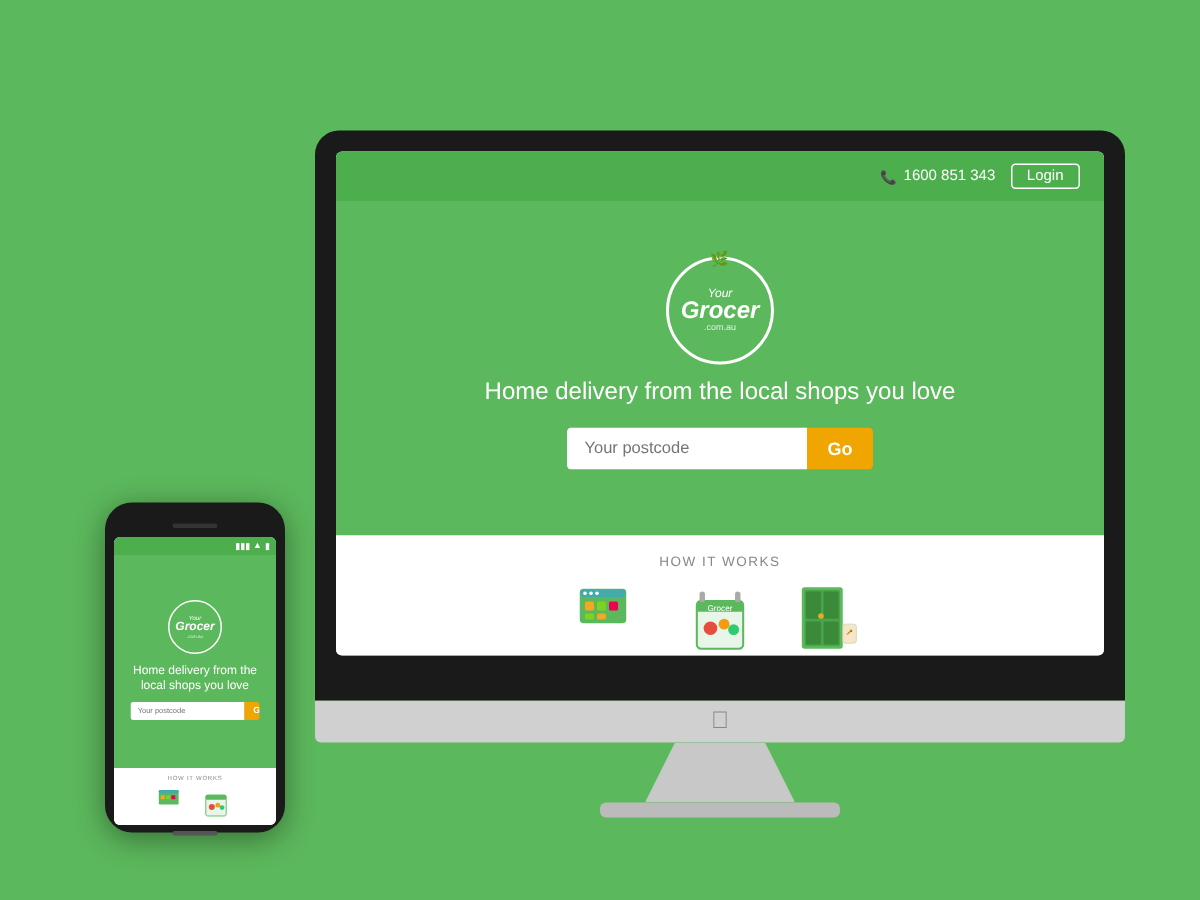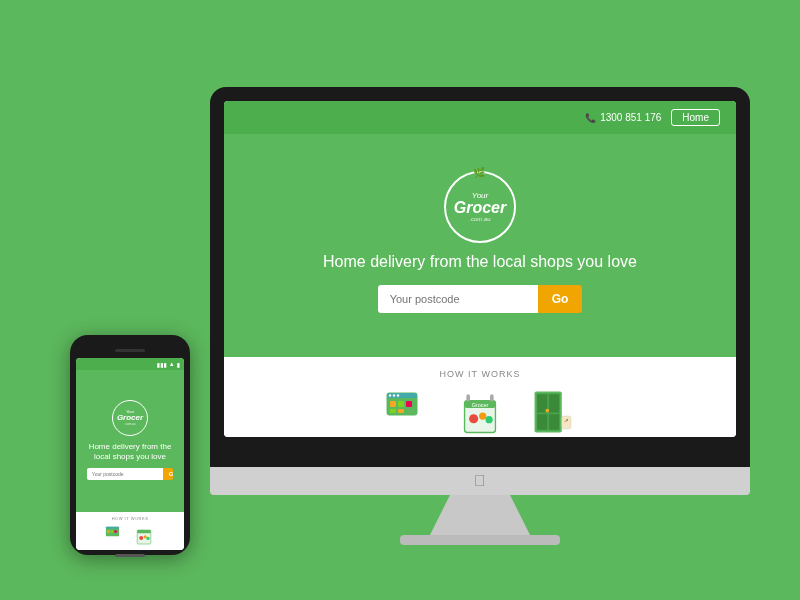--- a/index.html
+++ b/index.html
@@ -392,23 +392,23 @@
 
 <div class="scene">
 
   <div class="imac">
     <div class="imac-frame">
       <div class="imac-screen">
 
         <div class="site-header">
           <div class="phone-info">
             <span class="phone-icon-small">📞</span>
-            <span>1300 851 176</span>
-          </div>
-          <button class="login-btn">Home</button>
+            <span>1600 851 343</span>
+          </div>
+          <button class="login-btn">Login</button>
         </div>
 
         <div class="site-hero">
           <div class="logo-circle">
             <span class="logo-icon">🌿</span>
             <span class="logo-your">Your</span>
             <span class="logo-grocer">Grocer</span>
             <span class="logo-com-au">.com.au</span>
           </div>
           <div class="hero-tagline">Home delivery from the local shops you love</div>

